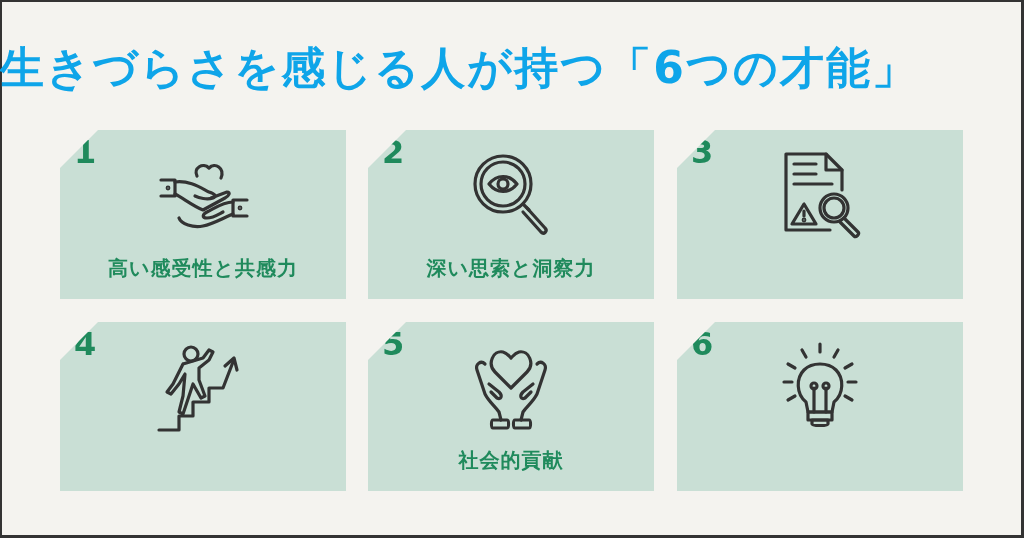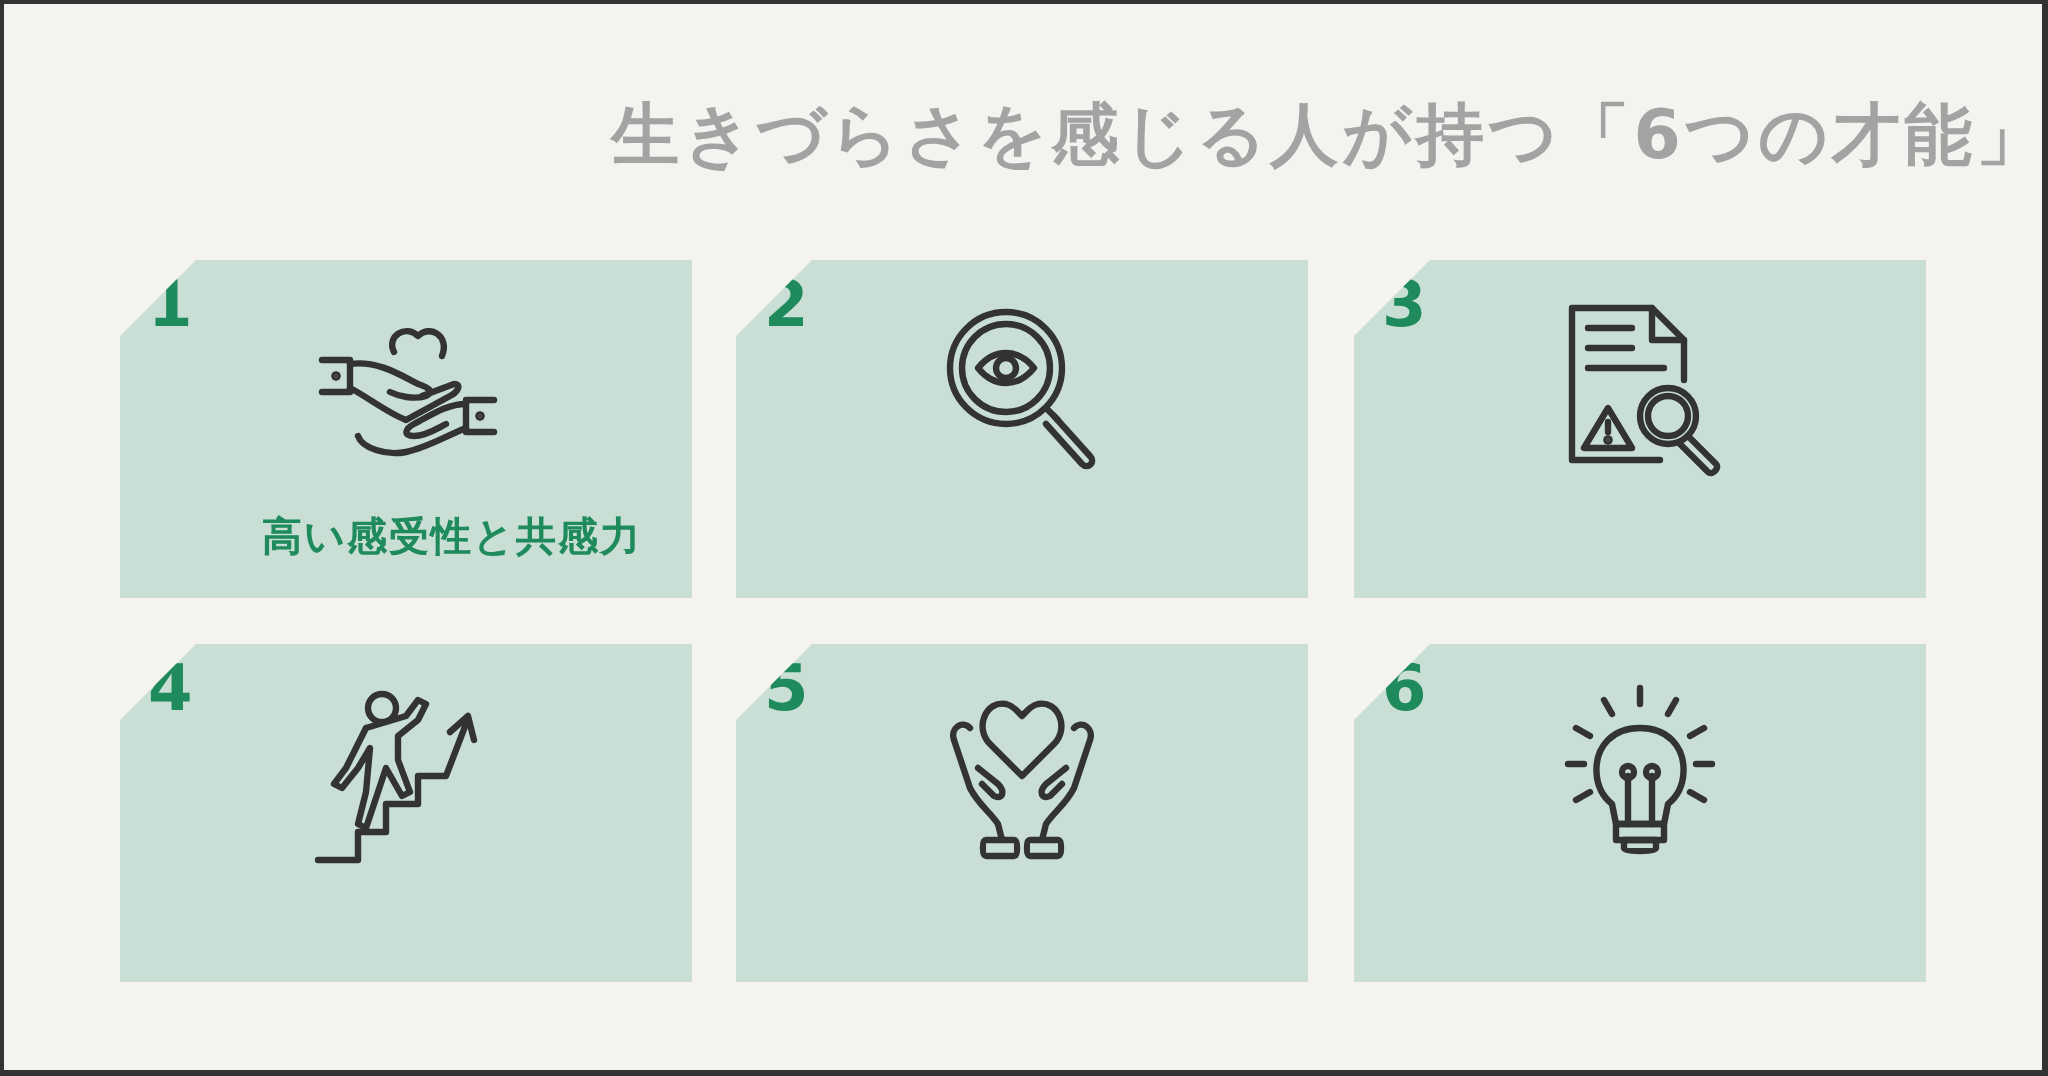--- a/index.html
+++ b/index.html
@@ -6,41 +6,40 @@
   body {
     width:1024px; height:538px; overflow:hidden;
     background:#333;
     font-family:"DejaVu Sans","Liberation Sans",sans-serif;
   }
   .frame {
     position:absolute; left:2px; top:2px; width:1019px; height:533px;
     background:#f4f3ef;
   }
   .title {
-    position:absolute; left:0; top:46px; width:1024px; text-align:right;
-    font-size:34px; font-weight:bold; color:#a3a3a3; letter-spacing:2px;
+    position:absolute; left:0; top:46px; width:1024px; text-align:left;
+    font-size:44px; font-weight:bold; color:#0ea5e9; letter-spacing:2px;
     line-height:44px;
   }
   .card {
     position:absolute; width:286px; height:169px; background:#c9dfd5;
     clip-path: polygon(38px 0, 100% 0, 100% 100%, 0 100%, 0 38px);
   }
   .num {
     position:absolute; left:14px; top:2px; font-size:32px; font-weight:bold;
     color:#1f8a5c; line-height:40px; font-family:"DejaVu Sans","Liberation Sans",sans-serif;
   }
   .icon {
     position:absolute; left:93px; top:18px; width:100px; height:100px;
   }
   .icon svg { width:100px; height:100px; }
   .label {
     position:absolute; left:0; width:100%; top:124px; text-align:center;
     font-size:20px; font-weight:bold; color:#1f8a5c; letter-spacing:1px;
     line-height:28px;
-    padding-left:23px;
   }
 </style>
 </head>
 <body>
 
 <div class="frame"></div>
 
 <h1 class="title" style="margin:0;">生きづらさを感じる人が持つ「6つの才能」</h1>
 
 <div class="card" style="left:60px; top:130px;">
@@ -66,20 +65,21 @@
   <div class="icon">
     <svg viewBox="0 0 100 100" fill="none" stroke="#333" stroke-width="3.2" stroke-linecap="round" stroke-linejoin="round">
       <circle cx="42" cy="36" r="28"></circle>
       <circle cx="42" cy="36" r="22"></circle>
       <path d="M28 36 C36 26 48 26 56 36 C48 46 36 46 28 36 Z"></path>
       <circle cx="42" cy="36" r="5"></circle>
       <path d="M62 56 L68 62"></path>
       <path d="M66 60 L84 80 C87 83 83 87 80 84 L62 64"></path>
     </svg>
   </div>
+  <div class="label">深い思索と洞察力</div>
 </div>
 
 <div class="card" style="left:677px; top:130px;">
   <span class="num">3</span>
   <div class="icon">
     <svg viewBox="0 0 100 100" fill="none" stroke="#333" stroke-width="3.2" stroke-linecap="round" stroke-linejoin="round">
       <path d="M60 82 H16 V6 H56 L72 22 V42"></path>
       <path d="M56 6 V22 H72"></path>
       <path d="M24 16 H46 M24 26 H46 M24 36 H62"></path>
       <path d="M34 56 L22 76 H46 Z"></path>
@@ -110,20 +110,21 @@
     <svg viewBox="0 0 100 100" fill="none" stroke="#333" stroke-width="3.2" stroke-linecap="round" stroke-linejoin="round">
       <path d="M50 48 L34 32 C26 24 32 10 42 12 C46 13 48 16 50 18 C52 16 54 13 58 12 C68 10 74 24 66 32 Z"></path>
       <path d="M24 24 C20 20 14 24 16 30 L24 54 C28 62 34 66 38 72 L40 80"></path>
       <path d="M28 44 L38 52 C42 56 40 60 36 58 L30 52"></path>
       <path d="M32 80 H46 C48 80 48 88 46 88 H32 C30 88 30 80 32 80 Z"></path>
       <path d="M76 24 C80 20 86 24 84 30 L76 54 C72 62 66 66 62 72 L60 80"></path>
       <path d="M72 44 L62 52 C58 56 60 60 64 58 L70 52"></path>
       <path d="M54 80 H68 C70 80 70 88 68 88 H54 C52 88 52 80 54 80 Z"></path>
     </svg>
   </div>
+  <div class="label">社会的貢献</div>
 </div>
 
 <div class="card" style="left:677px; top:322px;">
   <span class="num">6</span>
   <div class="icon">
     <svg viewBox="0 0 100 100" fill="none" stroke="#333" stroke-width="3.2" stroke-linecap="round" stroke-linejoin="round">
       <path d="M50 4 V12"></path>
       <path d="M32 10 L36 17 M68 10 L64 17"></path>
       <path d="M18 24 L25 28 M82 24 L75 28"></path>
       <path d="M14 42 H22 M78 42 H86"></path>

